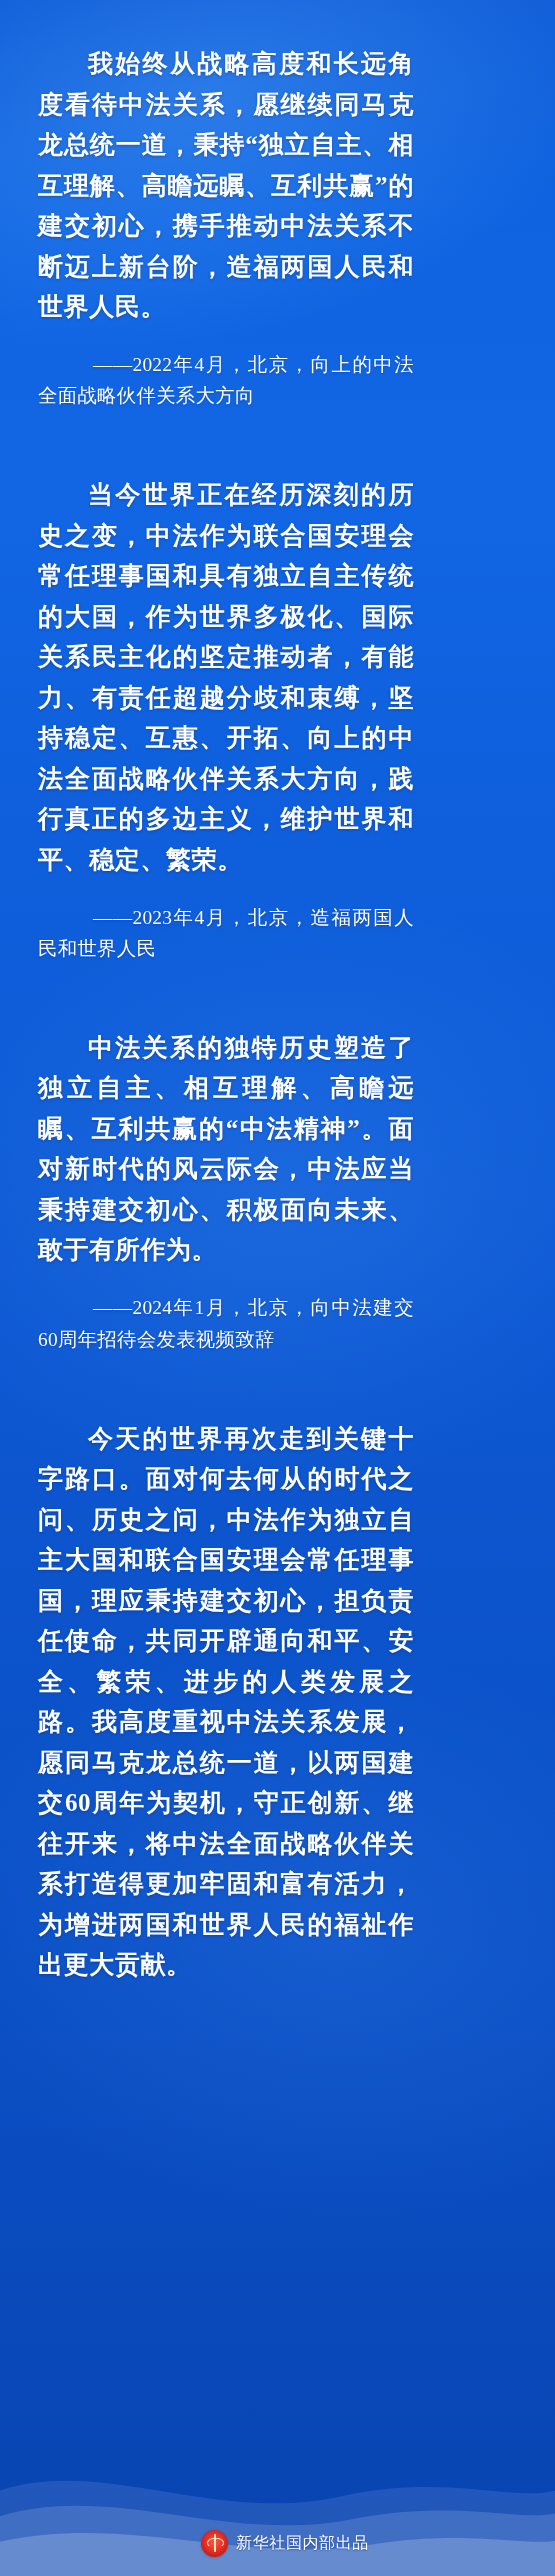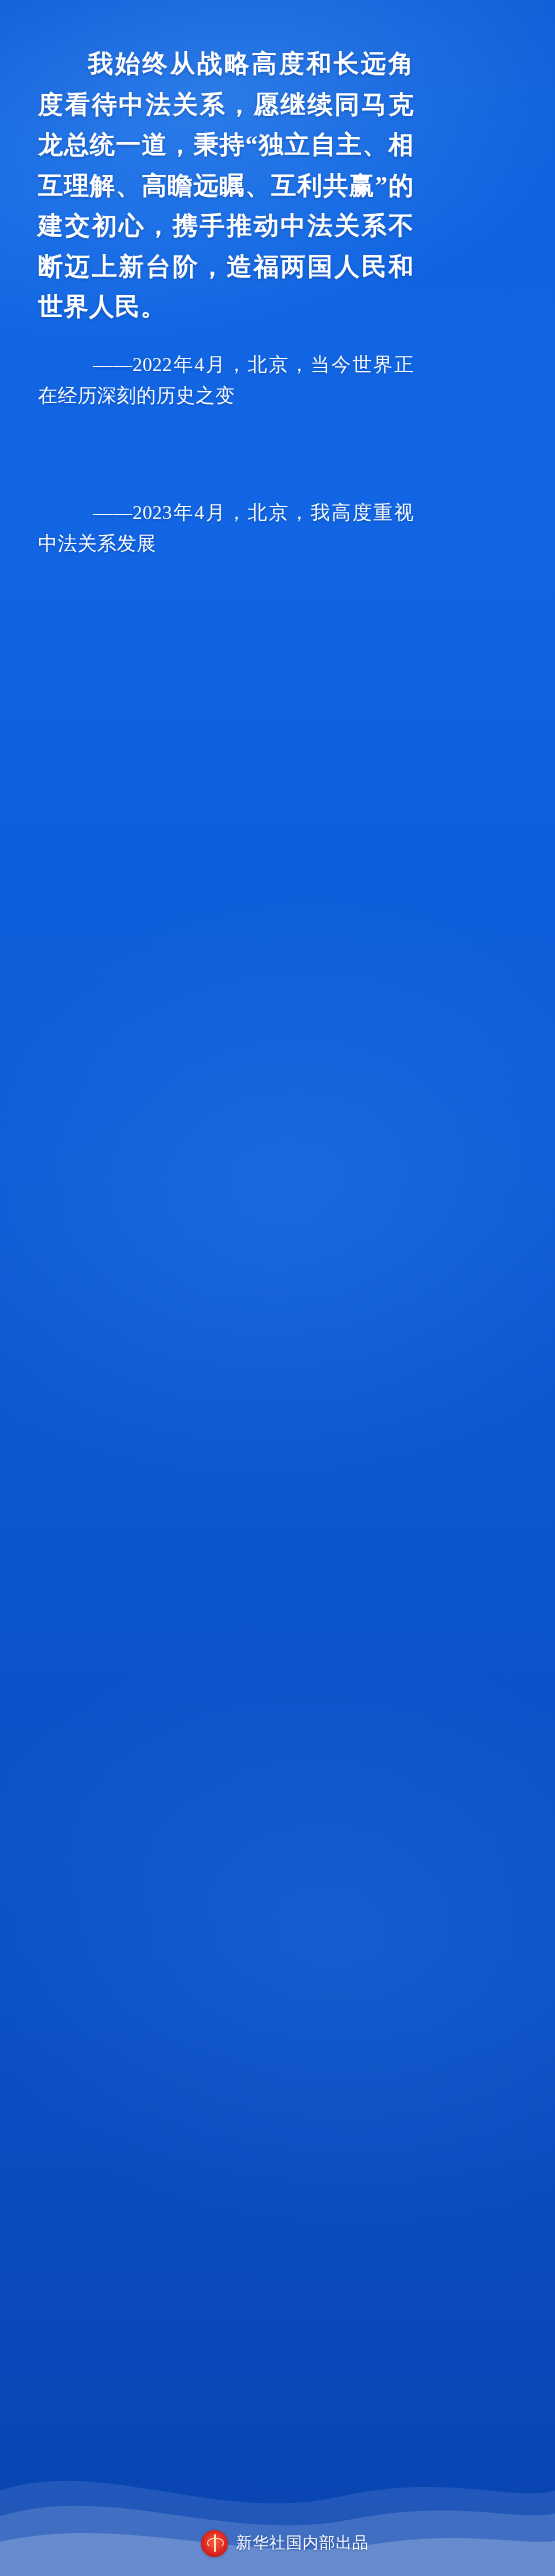--- a/index.html
+++ b/index.html
@@ -161,29 +161,35 @@
 <div class="page">
 
   <div class="glow-a"></div>
   <div class="glow-b"></div>
   <div class="glow-c"></div>
 
   <div class="content">
 
     <div class="block block-1">
       <p class="quote">我始终从战略高度和长远角度看待中法关系，愿继续同马克龙总统一道，秉持“独立自主、相互理解、高瞻远瞩、互利共赢”的建交初心，携手推动中法关系不断迈上新台阶，造福两国人民和世界人民。</p>
-      <p class="attribution">——2022年4月，北京，当今世界正在经历深刻的历史之变</p>
+      <p class="attribution">——2022年4月，北京，向上的中法全面战略伙伴关系大方向</p>
     </div>
 
     <div class="block block-2">
-      <p class="attribution">——2023年4月，北京，我高度重视中法关系发展</p>
-    </div>
-
+      <p class="quote">当今世界正在经历深刻的历史之变，中法作为联合国安理会常任理事国和具有独立自主传统的大国，作为世界多极化、国际关系民主化的坚定推动者，有能力、有责任超越分歧和束缚，坚持稳定、互惠、开拓、向上的中法全面战略伙伴关系大方向，践行真正的多边主义，维护世界和平、稳定、繁荣。</p>
+      <p class="attribution">——2023年4月，北京，造福两国人民和世界人民</p>
+    </div>
+
+    <div class="block block-3">
+      <p class="quote">中法关系的独特历史塑造了独立自主、相互理解、高瞻远瞩、互利共赢的“中法精神”。面对新时代的风云际会，中法应当秉持建交初心、积极面向未来、敢于有所作为。</p>
+      <p class="attribution">——2024年1月，北京，向中法建交60周年招待会发表视频致辞</p>
+    </div>
 
     <div class="block block-4">
+      <p class="quote">今天的世界再次走到关键十字路口。面对何去何从的时代之问、历史之问，中法作为独立自主大国和联合国安理会常任理事国，理应秉持建交初心，担负责任使命，共同开辟通向和平、安全、繁荣、进步的人类发展之路。我高度重视中法关系发展，愿同马克龙总统一道，以两国建交60周年为契机，守正创新、继往开来，将中法全面战略伙伴关系打造得更加牢固和富有活力，为增进两国和世界人民的福祉作出更大贡献。</p>
     </div>
 
   </div>
 
   <svg class="waves" viewBox="0 0 976 300" preserveAspectRatio="none">
     <path d="M0,150 C180,90 380,210 600,160 C780,120 900,170 976,150 L976,300 L0,300 Z" fill="rgba(255,255,255,0.10)"></path>
     <path d="M0,195 C200,135 400,245 620,200 C800,165 910,205 976,190 L976,300 L0,300 Z" fill="rgba(255,255,255,0.14)"></path>
     <path d="M0,240 C220,190 430,280 650,245 C820,218 920,248 976,238 L976,300 L0,300 Z" fill="rgba(255,255,255,0.20)"></path>
   </svg>
 

